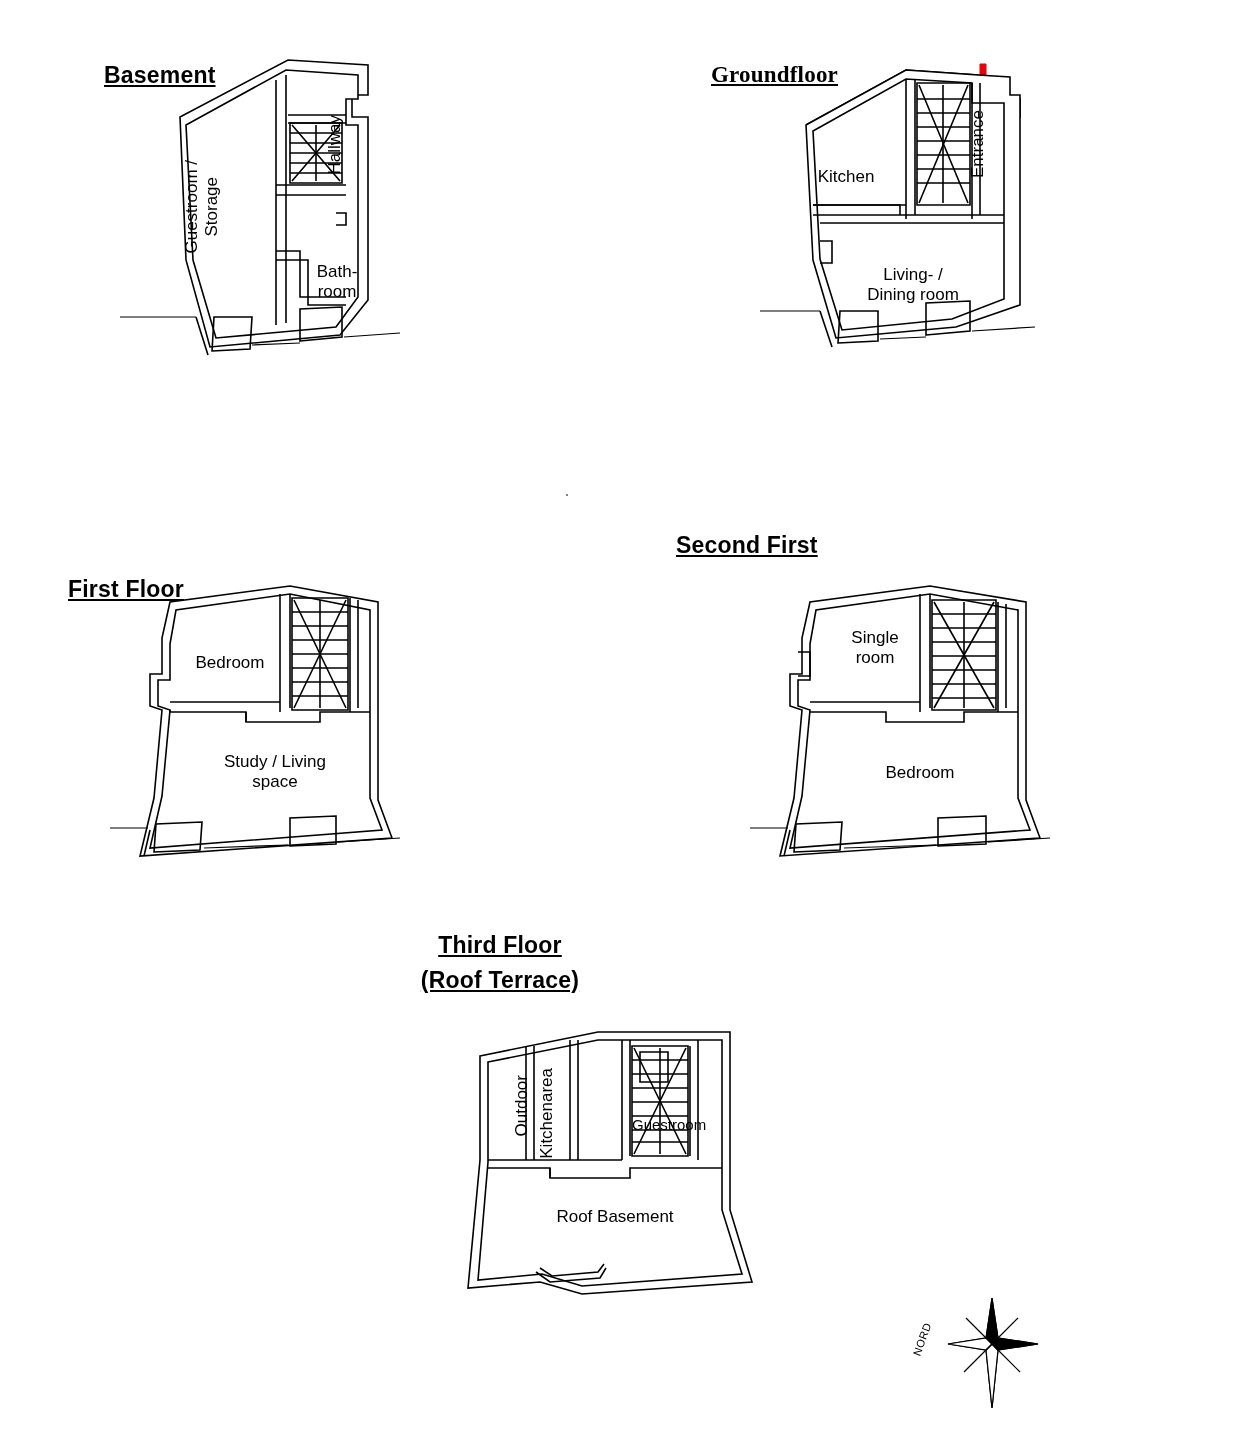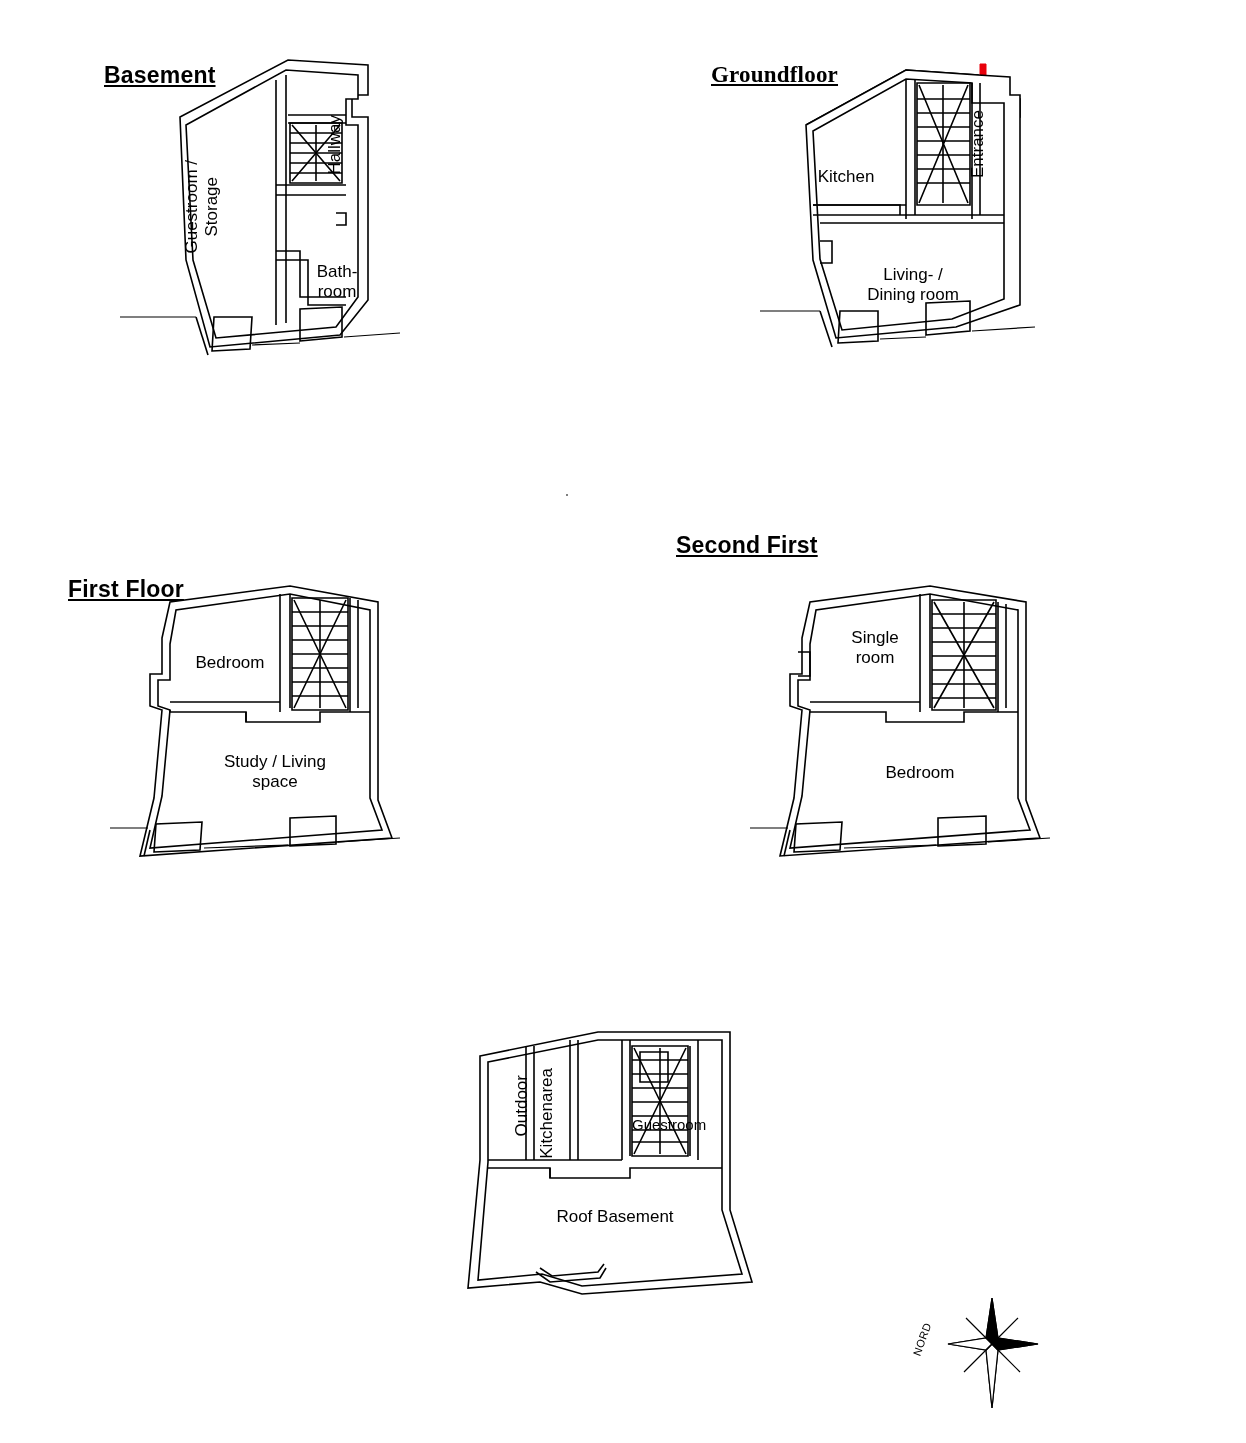--- a/index.html
+++ b/index.html
@@ -222,20 +222,22 @@
       <path d="M188 286 L236 284 L236 256 L188 258 Z"></path>
       <path d="M238 282 L300 278" stroke-width="1.2"></path>
       <path d="M94 288 L186 285" stroke-width="1.2"></path>
     </svg>
   </div>
 
   <div class="room-label" style="left:820px; top:628px; width:110px;text-align:center;">Single
 room</div>
   <div class="room-label" style="left:845px; top:763px; width:150px;">Bedroom</div>
 
+  <div class="floor-title center" style="left:330px; top:928px; width:340px;">Third Floor
+(Roof Terrace)</div>
 
   <div class="plan" style="left:440px; top:1010px;">
     <svg width="350" height="300" viewBox="0 0 350 300" fill="none" stroke="#000" stroke-width="1.6">
       <path d="M40 46 L158 22 L290 22 L290 200 L312 272 L142 284 L100 272 L28 278 L40 150 Z" fill="#fff"></path>
       <path d="M48 52 L158 30 L282 30 L282 200 L302 264 L142 276 L102 264 L38 270 L48 152 Z" fill="#fff"></path>
 
       <path d="M86 36 L86 150"></path>
       <path d="M94 36 L94 150"></path>
       <path d="M130 30 L130 150"></path>
       <path d="M138 30 L138 150"></path>

